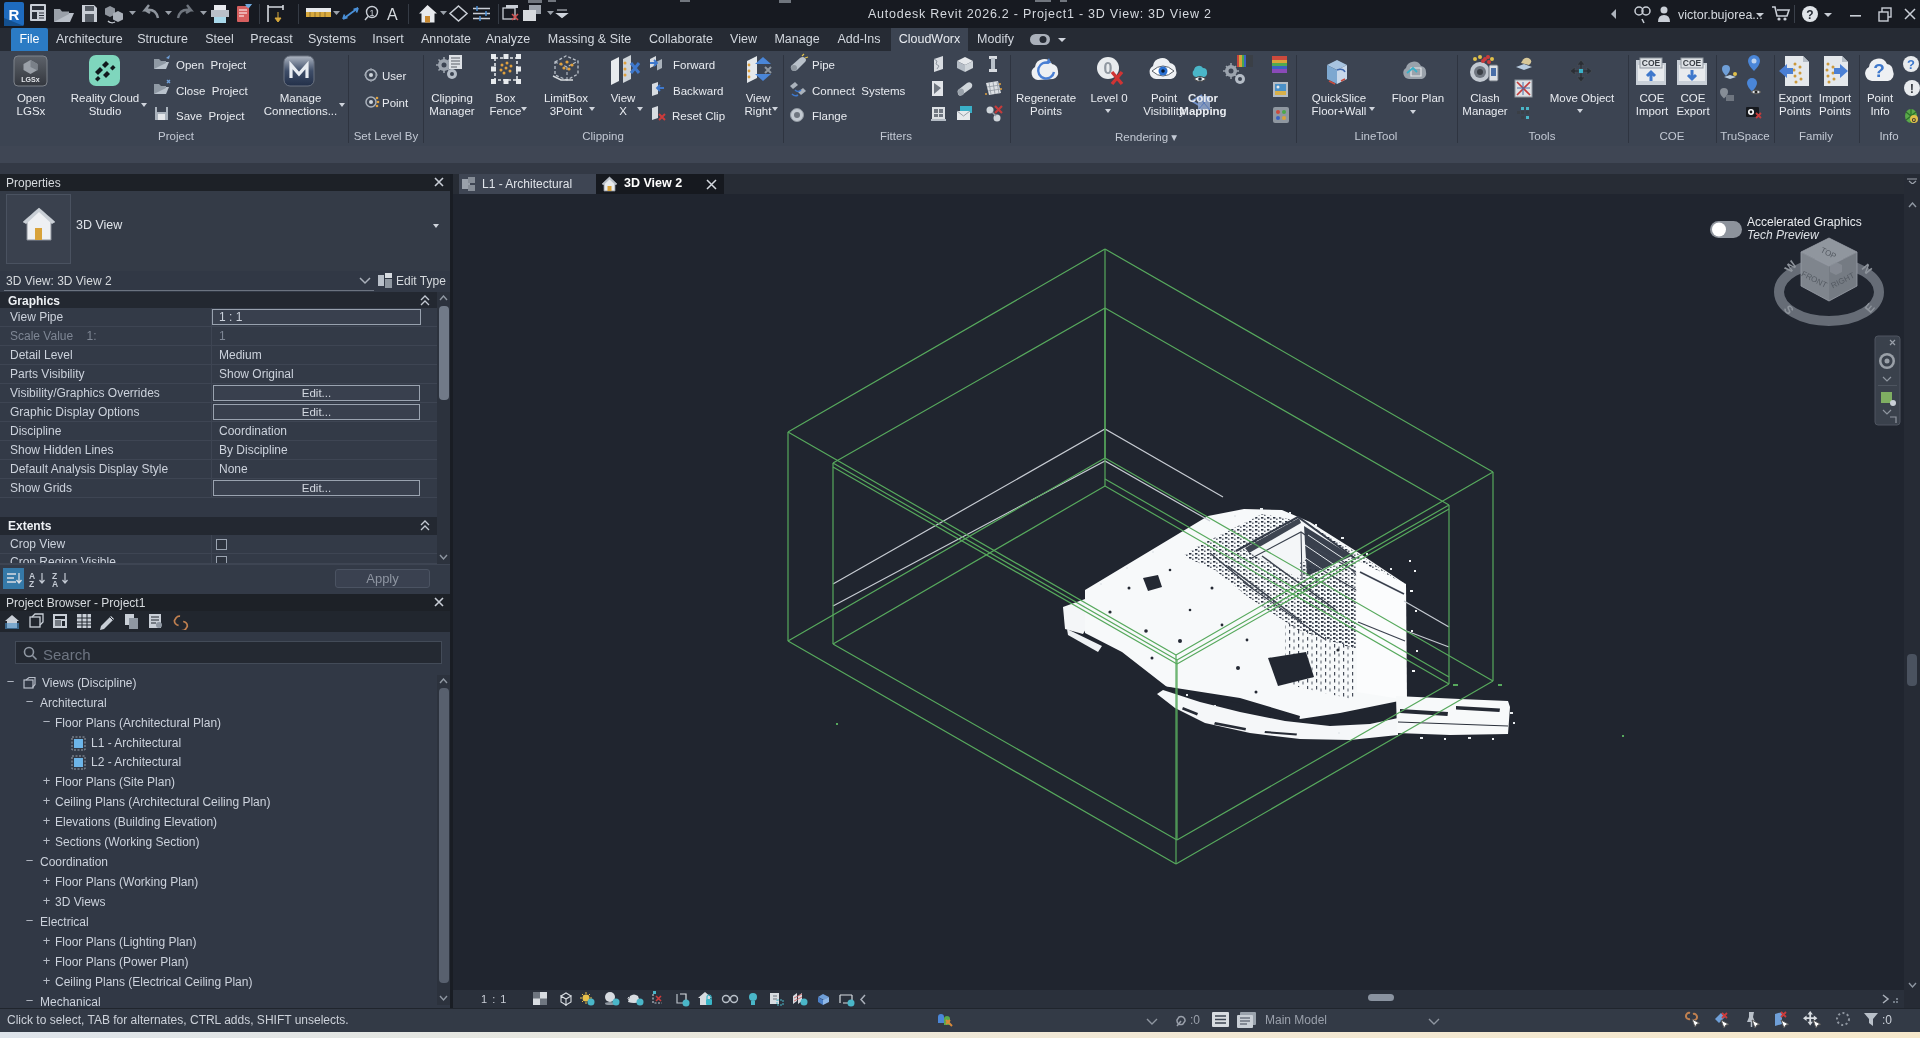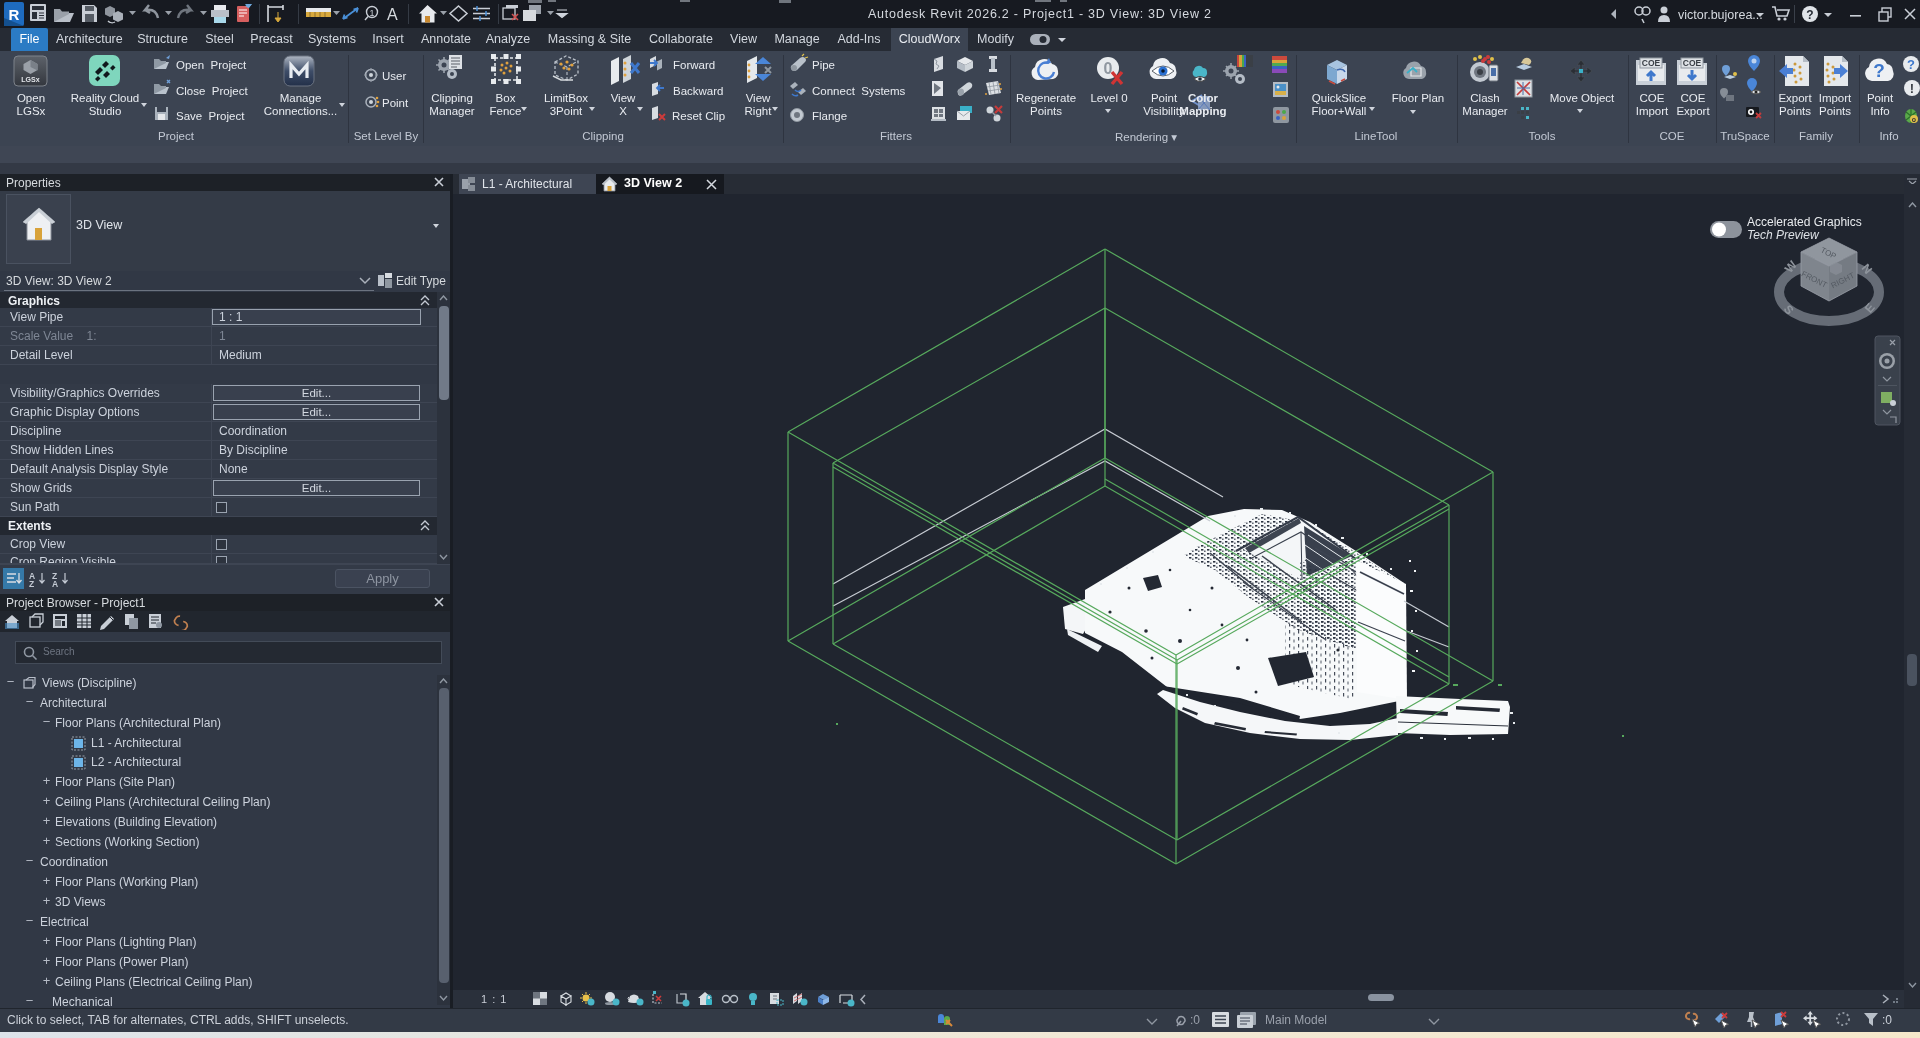--- a/index.html
+++ b/index.html
@@ -756,20 +756,25 @@
     <div class="prow" style="top:153px;color:#7e8694;">
         <span class="lab">Scale Value&nbsp;&nbsp;&nbsp;&nbsp;1:</span>
         <span class="vline"></span>
         <span class="val">1</span>
       </div>
     <div class="prow" style="top:172px;">
         <span class="lab">Detail Level</span>
         <span class="vline"></span>
         <span class="val">Medium</span>
       </div>
+    <div class="prow" style="top:191px;">
+        <span class="lab">Parts Visibility</span>
+        <span class="vline"></span>
+        <span class="val">Show Original</span>
+      </div>
     <div class="prow" style="top:210px;">
         <span class="lab">Visibility/Graphics Overrides</span>
         <span class="vline"></span>
         <span class="editbtn">Edit...</span>
       </div>
     <div class="prow" style="top:229px;">
         <span class="lab">Graphic Display Options</span>
         <span class="vline"></span>
         <span class="editbtn">Edit...</span>
       </div>
@@ -785,25 +790,20 @@
       </div>
     <div class="prow" style="top:286px;">
         <span class="lab">Default Analysis Display Style</span>
         <span class="vline"></span>
         <span class="val">None</span>
       </div>
     <div class="prow" style="top:305px;text-decoration:underline;">
         <span class="lab">Show Grids</span>
         <span class="vline"></span>
         <span class="editbtn">Edit...</span>
-      </div>
-    <div class="prow" style="top:324px;">
-        <span class="lab">Sun Path</span>
-        <span class="vline"></span>
-        <span class="cbox"></span>
       </div>
     <div class="sechead" style="top:343px;">
         <span style="position:absolute;left:8px;top:2px;">Extents</span>
         <svg style="position:absolute;left:420px;top:3px" width="10" height="12">
           <path d="M1 5 l4 -4 l4 4 M1 10 l4 -4 l4 4" fill="none" stroke="#c3c9d3" stroke-width="1.3"></path>
         </svg>
       </div>
     <div class="prow" style="top:361px;">
         <span class="lab">Crop View</span>
         <span class="vline"></span>
@@ -888,21 +888,21 @@
           </g>
       </svg>
     </div>
 
     <div class="abs" style="left:0;top:458px;width:450px;height:42px;background:#313845;"></div>
     <div class="abs" style="left:15px;top:467px;width:427px;height:23px;background:#242932;border:1px solid #434b58;">
       <svg class="abs" style="left:7px;top:4px" width="16" height="16">
           <circle cx="6" cy="6" r="4.5" fill="none" stroke="#8f97a2" stroke-width="1.6"></circle>
           <path d="M9.5 9.5 l4 4" stroke="#8f97a2" stroke-width="1.6"></path>
         </svg>
-      <span class="abs" style="left:27px;top:4px;font-size:10px;color:#6e7582;">Search</span>
+      <span class="abs" style="left:27px;top:4px;font-size:15px;color:#6e7582;">Search</span>
     </div>
 
     <div class="trow" style="top:499px;">
         <span class="pm" style="left:5px;">−</span>
         <svg class="abs" style="left:22px;top:3px" width="15" height="15">
           <rect x="2" y="4" width="9" height="8" fill="none" stroke="#b7bdc8" stroke-width="1.2"></rect>
           <path d="M4 4 l3 -2.5 l6 0 l0 7 l-2.5 3" fill="none" stroke="#b7bdc8" stroke-width="1.2"></path>
         </svg>
         <span class="abs" style="left:42px;top:3px;">Views (Discipline)</span>
       </div>
@@ -967,21 +967,21 @@
     <div class="trow" style="top:778px;">
         <span class="pm" style="left:41px;">+</span>
         <span class="abs" style="left:55px;top:3px;">Floor Plans (Power Plan)</span>
       </div>
     <div class="trow" style="top:798px;">
         <span class="pm" style="left:41px;">+</span>
         <span class="abs" style="left:55px;top:3px;">Ceiling Plans (Electrical Ceiling Plan)</span>
       </div>
     <div class="trow" style="top:818px;">
         <span class="pm" style="left:24px;">−</span>
-        <span class="abs" style="left:52px;top:3px;">Mechanical</span>
+        <span class="abs" style="left:40px;top:3px;">Mechanical</span>
       </div>
 
     <div class="abs" style="left:437px;top:501px;width:13px;height:330px;background:#2c323d;">
       <svg class="abs" style="left:2px;top:3px" width="9" height="7">
           <path d="M1 5 l3.5 -4 l3.5 4" fill="none" stroke="#8f97a2" stroke-width="1.4"></path>
         </svg>
       <div class="abs" style="left:1.5px;top:13px;width:10px;height:295px;background:#58606e;border-radius:4px;"></div>
       <svg class="abs" style="left:2px;top:320px" width="9" height="7">
           <path d="M1 1 l3.5 4 l3.5 -4" fill="none" stroke="#8f97a2" stroke-width="1.4"></path>
         </svg>

